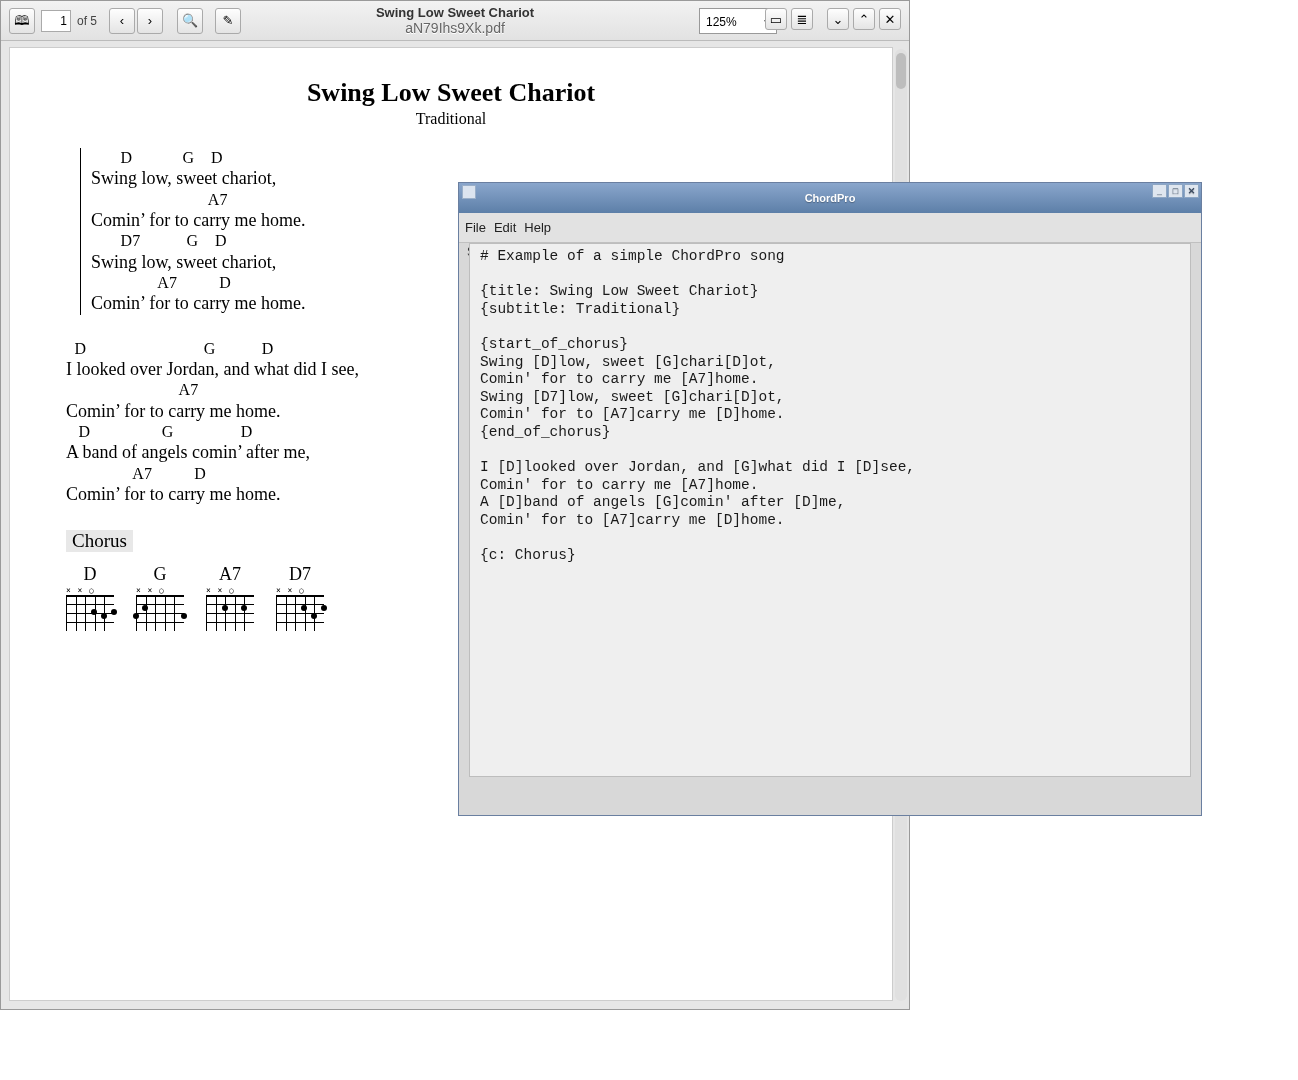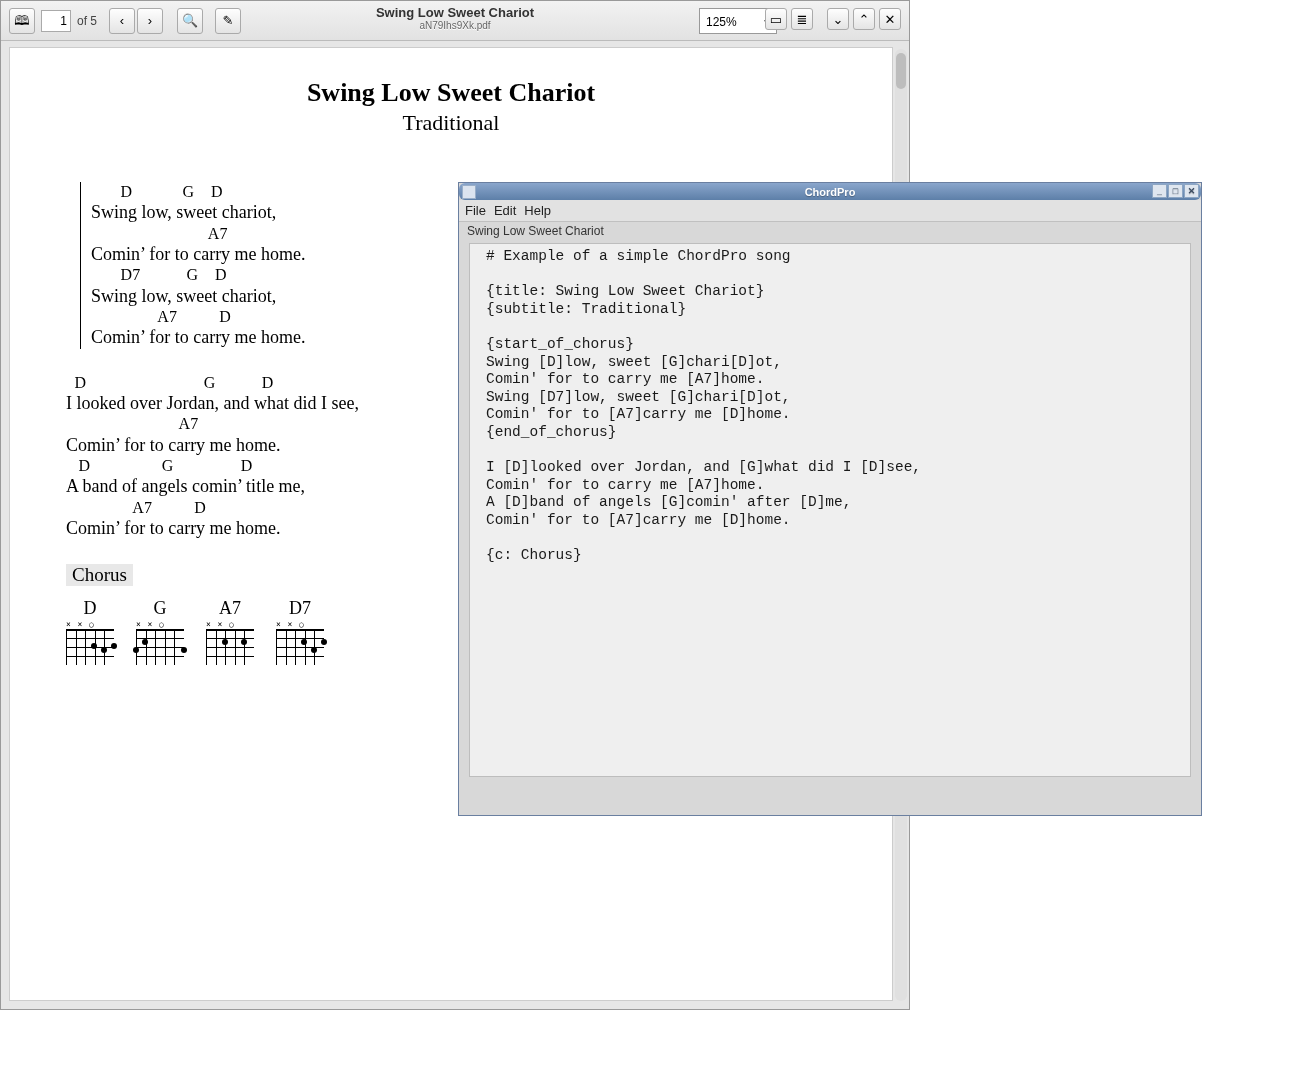--- a/index.html
+++ b/index.html
@@ -8,58 +8,58 @@
   
   .pdf-win { position:absolute; left:0; top:0; width:910px; height:1010px; border:1px solid #999; background:#e6e6e6; }
   .pdf-toolbar { height:40px; background:linear-gradient(#f2f2f2,#e2e2e2); border-bottom:1px solid #bbb; display:flex; align-items:center; padding:0 8px; gap:6px; position:relative;}
   .tb-btn { width:26px; height:26px; border:1px solid #aaa; border-radius:3px; background:linear-gradient(#fefefe,#e4e4e4); display:flex; align-items:center; justify-content:center; cursor:pointer;}
   .tb-btn.small { width:22px; height:22px; }
   .page-input { width:30px; height:22px; border:1px solid #aaa; background:#fff; text-align:right; padding:0 3px; font-size:12px;}
   .page-of { font-size:12px; color:#444; }
   .tb-group { display:flex; gap:2px; }
   .doc-title-area { position:absolute; left:50%; transform:translateX(-50%); top:4px; text-align:center; color:#333;}
   .doc-title-area .dt { font-size:13px; font-weight:bold;}
-  .doc-title-area .fn { font-size:10px; color:#666; text-shadow:0 1px 0 #fff;}
+  .doc-title-area .fn { font-size:14px; color:#666; text-shadow:0 1px 0 #fff;}
   .zoom-sel { position:absolute; right:132px; top:7px; width:78px; height:26px; border:1px solid #999; background:#fff; font-size:12px; display:flex; align-items:center; padding:2px 18px 0 6px;}
   .zoom-sel::after { content:"▾"; position:absolute; right:6px; color:#555;}
   .right-group { position:absolute; right:8px; top:7px; display:flex; gap:4px; align-items:center;}
   .pdf-viewport { position:absolute; left:8px; right:16px; top:46px; bottom:8px; background:#fff; overflow:hidden; border:1px solid #ccc;}
   .pdf-scroll { position:absolute; right:2px; top:48px; bottom:8px; width:12px; background:#e0e0e0; border-radius:6px;}
   .pdf-scroll .thumb{ position:absolute; top:4px; left:1px; width:10px; height:36px; background:#bdbdbd; border-radius:5px;}
   .pdf-page { padding:30px 56px; }
   .song-title { font-family:Georgia, 'Times New Roman', serif; font-size:26px; font-weight:bold; text-align:center; }
-  .song-sub { font-family:Georgia, 'Times New Roman', serif; font-size:22px; text-align:center; margin-top:2px; margin-bottom:46px;}
+  .song-sub { font-family:Georgia, 'Times New Roman', serif; font-size:16px; text-align:center; margin-top:2px; margin-bottom:20px;}
   .chorus-block { border-left:1.5px solid #000; padding-left:10px; margin-left:14px; margin-bottom:24px;}
   .chord-line { font-family:Georgia, 'Times New Roman', serif; font-size:16px; white-space:pre; line-height:1.2; letter-spacing:0.2px;}
   .lyric-line { font-family:Georgia, 'Times New Roman', serif; font-size:18px; line-height:1.25; white-space:pre;}
   .verse-block { margin-left:0; margin-bottom:24px;}
   .chorus-label { font-family:Georgia, 'Times New Roman', serif; font-size:19px; background:#e8e8e8; display:inline-block; padding:0 6px; margin-bottom:6px;}
   .chord-diagrams { display:flex; gap:22px; margin-top:6px;}
   .diag { display:flex; flex-direction:column; align-items:center;}
   .diag-name { font-family:Georgia, 'Times New Roman', serif; font-size:18px;}
   .fret { width:48px; height:44px; position:relative; margin-top:2px;}
   .fret-grid { position:absolute; inset:8px 0 0 0; background-image:
     linear-gradient(#000,#000),linear-gradient(#000,#000),linear-gradient(#000,#000),linear-gradient(#000,#000),linear-gradient(#000,#000),
     linear-gradient(#000,#000),linear-gradient(#000,#000),linear-gradient(#000,#000),linear-gradient(#000,#000),linear-gradient(#000,#000),linear-gradient(#000,#000);
     background-repeat:no-repeat;
     background-size:1px 100%,1px 100%,1px 100%,1px 100%,1px 100%,1px 100%,100% 1px,100% 1px,100% 1px,100% 1px,100% 2px;
     background-position:0 0,9.6px 0,19.2px 0,28.8px 0,38.4px 0,48px 0,0 0,0 9px,0 18px,0 27px,0 0;}
   .fret-top { position:absolute; top:0; font-size:8px; line-height:8px; width:100%; display:flex; justify-content:space-between; font-family:monospace;}
   .dot { position:absolute; width:6px; height:6px; background:#000; border-radius:50%;}
 
   
   .cp-win { position:absolute; left:458px; top:182px; width:744px; height:634px; background:#d8d8d8; border:1px solid #6a7fa0;}
-  .cp-title { height:17px; background:linear-gradient(#8aa6cc,#5d7fa8); display:flex; align-items:center; justify-content:center; color:#fff; font-size:11px; font-weight:bold; position:relative; text-shadow:0 1px 1px rgba(0,0,0,.3);border-radius:6px;}
+  .cp-title { height:30px; background:linear-gradient(#8aa6cc,#5d7fa8); display:flex; align-items:center; justify-content:center; color:#fff; font-size:11px; font-weight:bold; position:relative; text-shadow:0 1px 1px rgba(0,0,0,.3);}
   .cp-title .icon-left { position:absolute; left:3px; top:2px; width:14px; height:14px; background:#dce4ef; border:1px solid #9aafc9;}
   .cp-title .winbtns { position:absolute; right:2px; top:1px; display:flex; gap:1px;}
   .cp-title .winbtns span{ width:15px; height:14px; background:#dfe6ef; border:1px solid #8da6c3; display:flex; align-items:center; justify-content:center; font-size:9px; color:#3a4a60;}
-  .cp-menu { height:22px; background:#e2e2e2; border-bottom:1px solid #c0c0c0; display:flex; align-items:center; padding:0 6px; gap:8px;}
+  .cp-menu { height:30px; background:#e2e2e2; border-bottom:1px solid #c0c0c0; display:flex; align-items:center; padding:0 6px; gap:8px;}
   .cp-menu span{ font-size:13px; color:#222; cursor:pointer;}
   .cp-tab { height:18px; background:#d8d8d8; padding:0 8px; font-size:12px; color:#333; display:flex; align-items:center;}
-  .cp-editor { position:absolute; left:10px; right:10px; top:60px; bottom:38px; background:#efefef; border:1px solid #bdbdbd; padding:4px 16px; font-family:"Courier New", monospace; font-size:14.5px; line-height:17.6px; color:#1a1a1a; overflow:hidden;}
+  .cp-editor { position:absolute; left:10px; right:10px; top:60px; bottom:38px; background:#efefef; border:1px solid #bdbdbd; padding:4px 10px; font-family:"Courier New", monospace; font-size:14.5px; line-height:17.6px; color:#1a1a1a; overflow:hidden;}
   .cp-editor .src-line { white-space:pre; }
   .cp-status { position:absolute; left:4px; right:4px; bottom:2px; height:20px; background:#dcdcdc; border:1px solid #c0c0c0; font-size:13px; color:#222; padding:1px 6px;}
   
   .glyph { font-size:13px; line-height:1; }
 </style>
 </head>
 <body>
 
 <div class="pdf-win">
   <div class="pdf-toolbar">
@@ -126,21 +126,21 @@
           <div class="lyric-line">Swing low, sweet chariot,</div>
           <div class="chord-line">                A7          D</div>
           <div class="lyric-line">Comin’ for to carry me home.</div>
         </div>
       <div class="verse-block" id="verse-block">
           <div class="chord-line">  D                            G           D</div>
           <div class="lyric-line">I looked over Jordan, and what did I see,</div>
           <div class="chord-line">                           A7</div>
           <div class="lyric-line">Comin’ for to carry me home.</div>
           <div class="chord-line">   D                 G                D</div>
-          <div class="lyric-line">A band of angels comin’ title me,</div>
+          <div class="lyric-line">A band of angels comin’ after me,</div>
           <div class="chord-line">                A7          D</div>
           <div class="lyric-line">Comin’ for to carry me home.</div>
         </div>
 
       <div class="chorus-label">Chorus</div>
       <div class="chord-diagrams" id="chord-diagrams">
           <div class="diag">
             <div class="diag-name">D</div>
             <div class="fret">
               <div class="fret-top">

